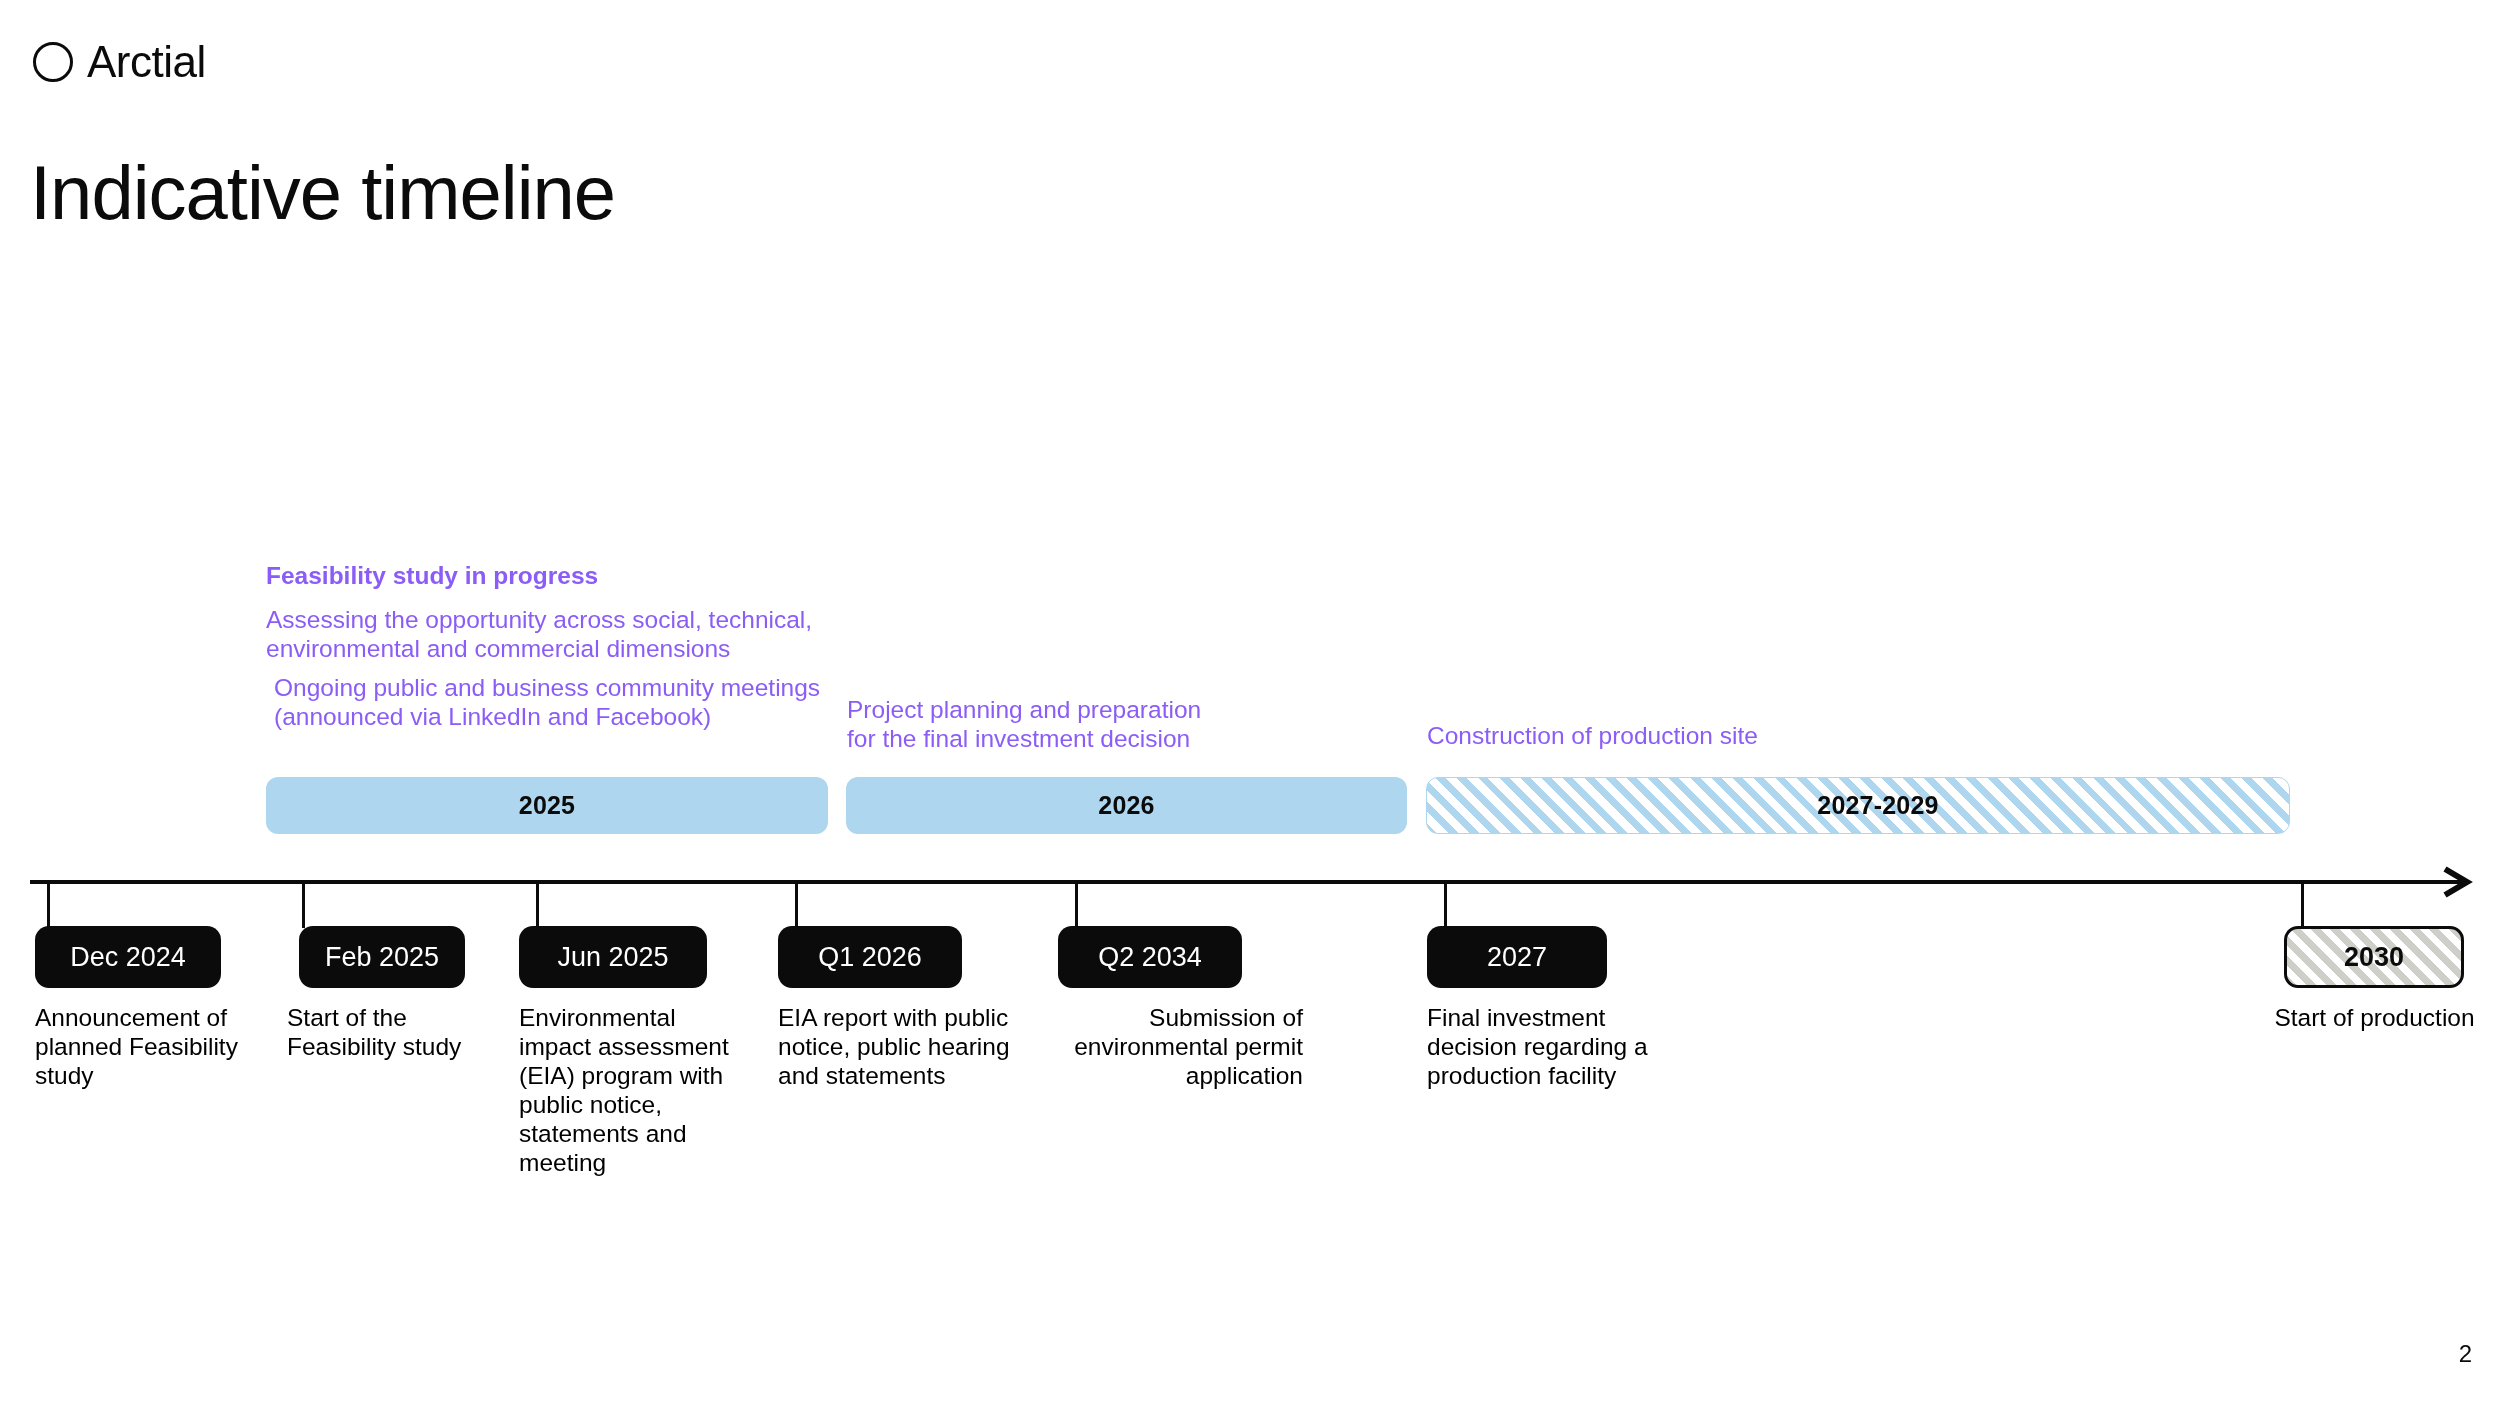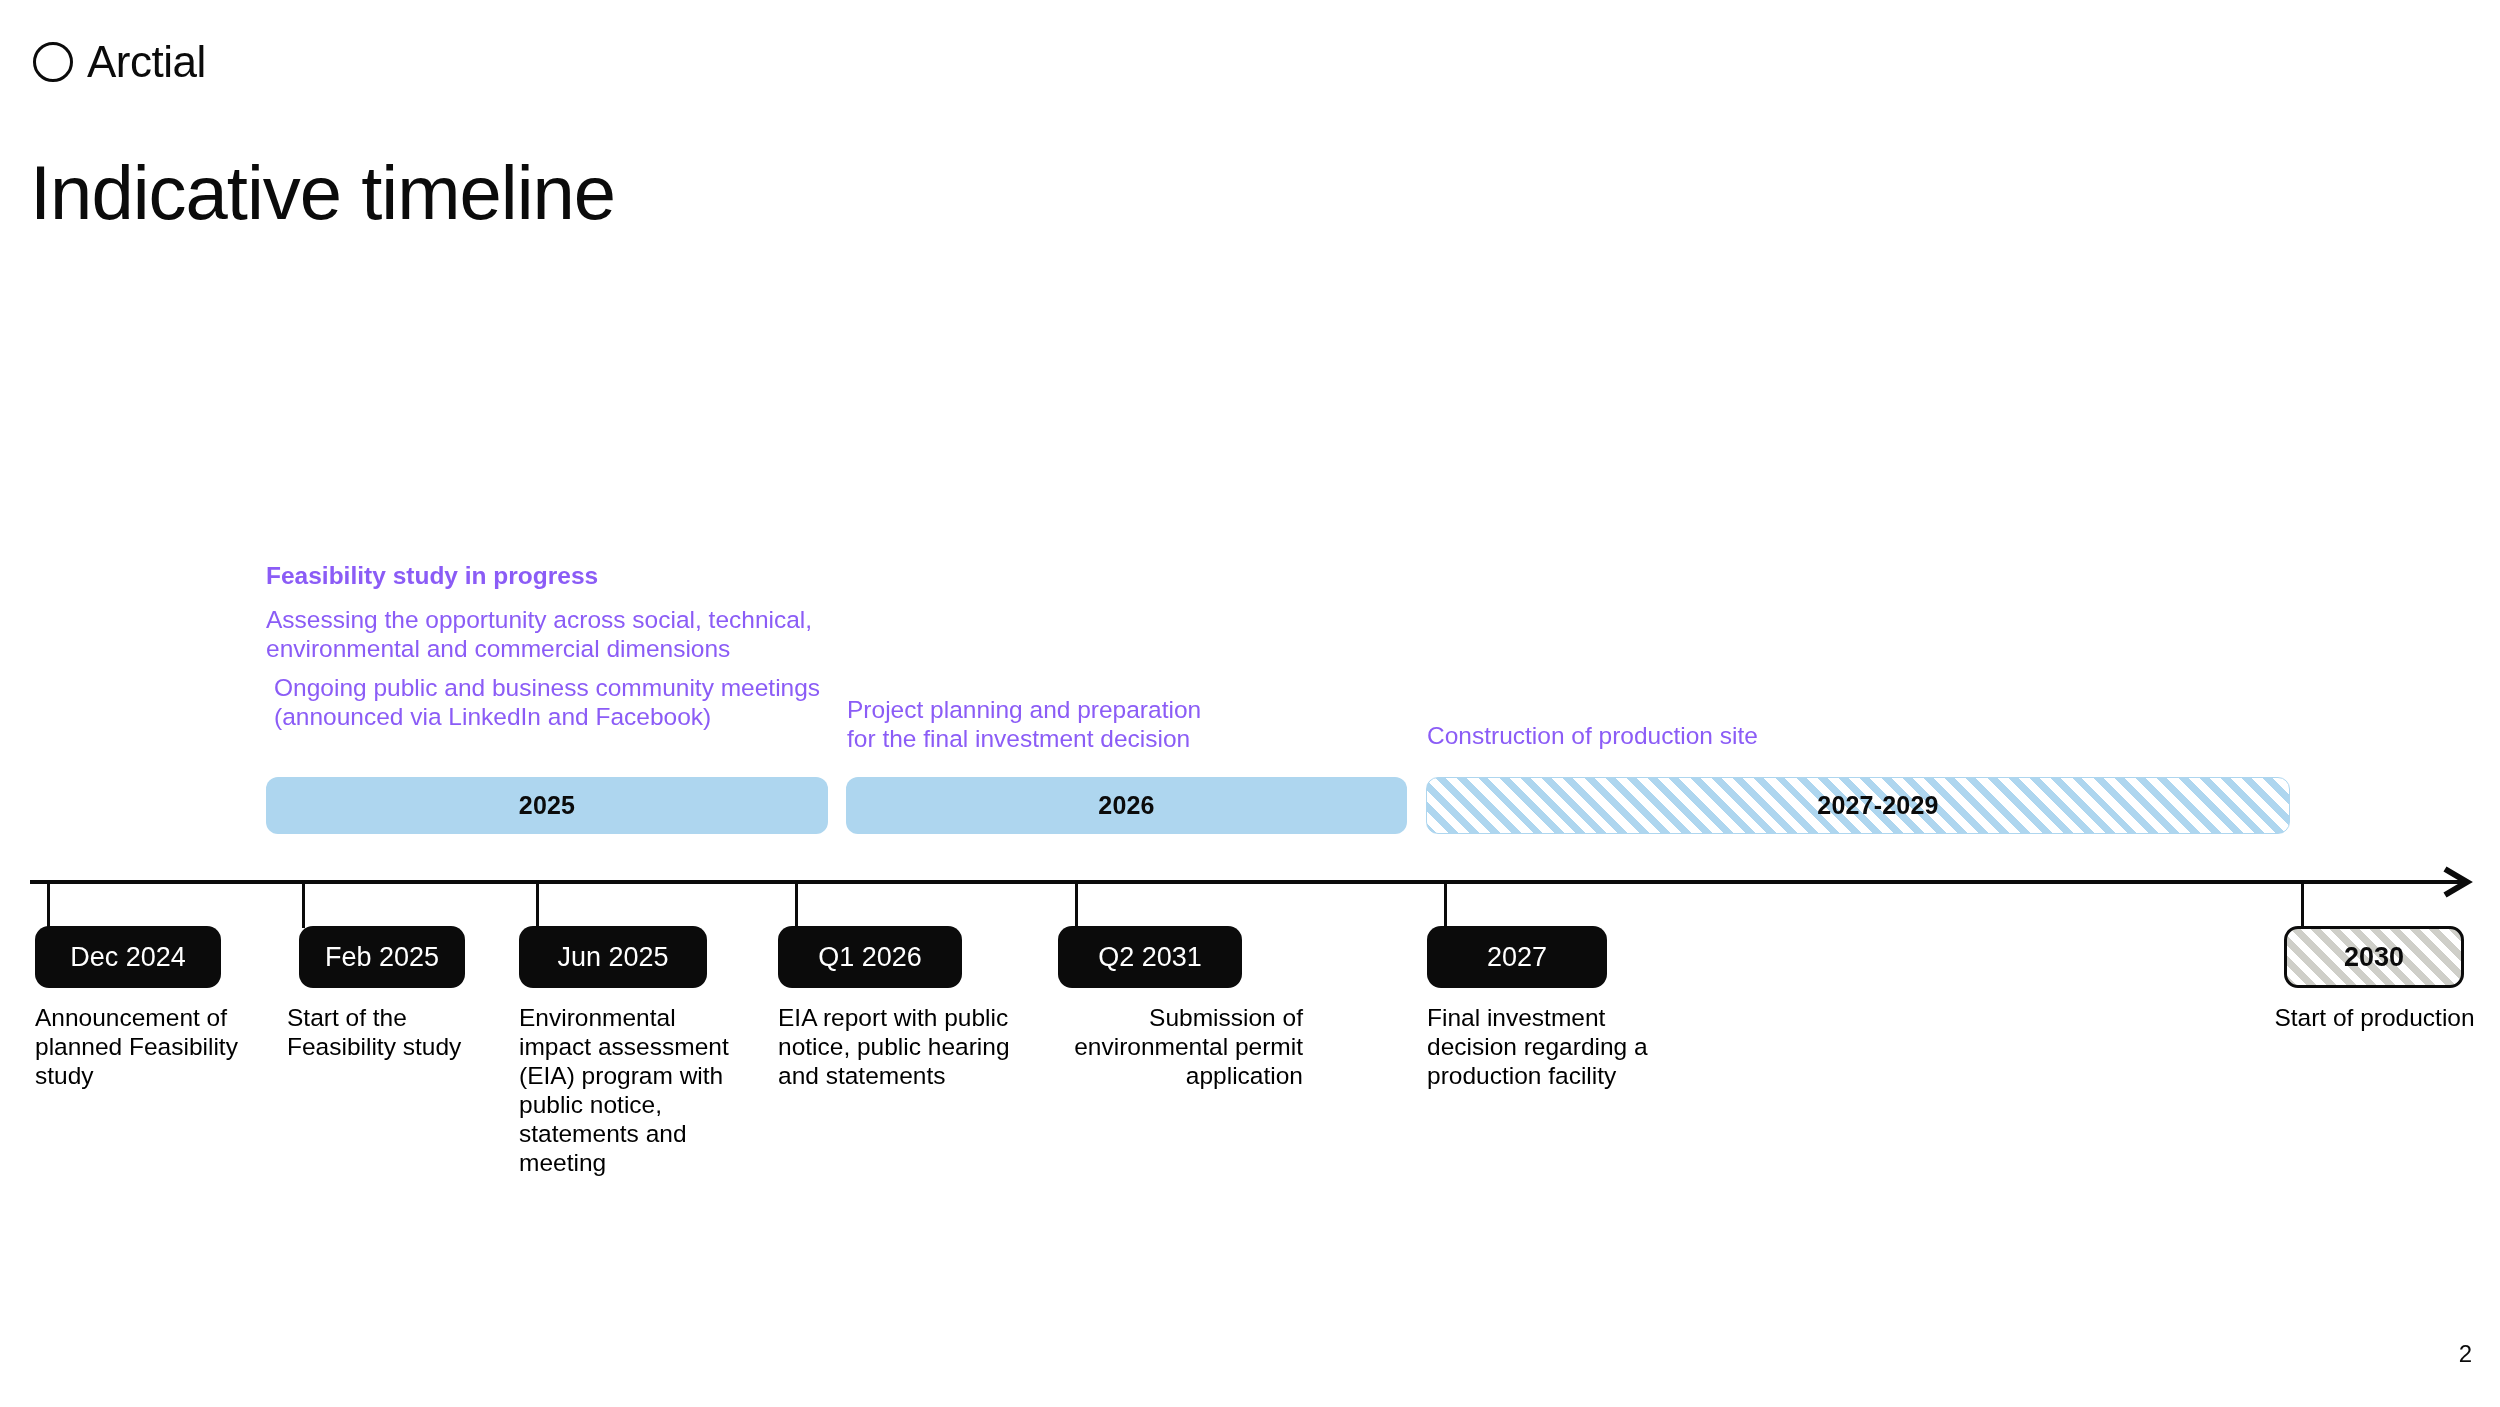--- a/index.html
+++ b/index.html
@@ -267,21 +267,21 @@
     <span class="pill-label">Q1 2026</span>
   </div>
   <div class="caption" style="left:0px; width:250px;">EIA report with public
 notice, public hearing
 and statements</div>
 </div>
 
 <div class="milestone" style="left:1058px;">
   <div class="tick"></div>
   <div class="pill dark" style="left:0px; width:184px;">
-    <span class="pill-label">Q2 2031</span>
+    <span class="pill-label">Q2 2034</span>
   </div>
   <div class="caption" style="left:0px; width:245px;text-align:right;">Submission of
 environmental permit
 application</div>
 </div>
 
 <div class="milestone" style="left:1427px;">
   <div class="tick"></div>
   <div class="pill dark" style="left:0px; width:180px;">
     <span class="pill-label">2027</span>

